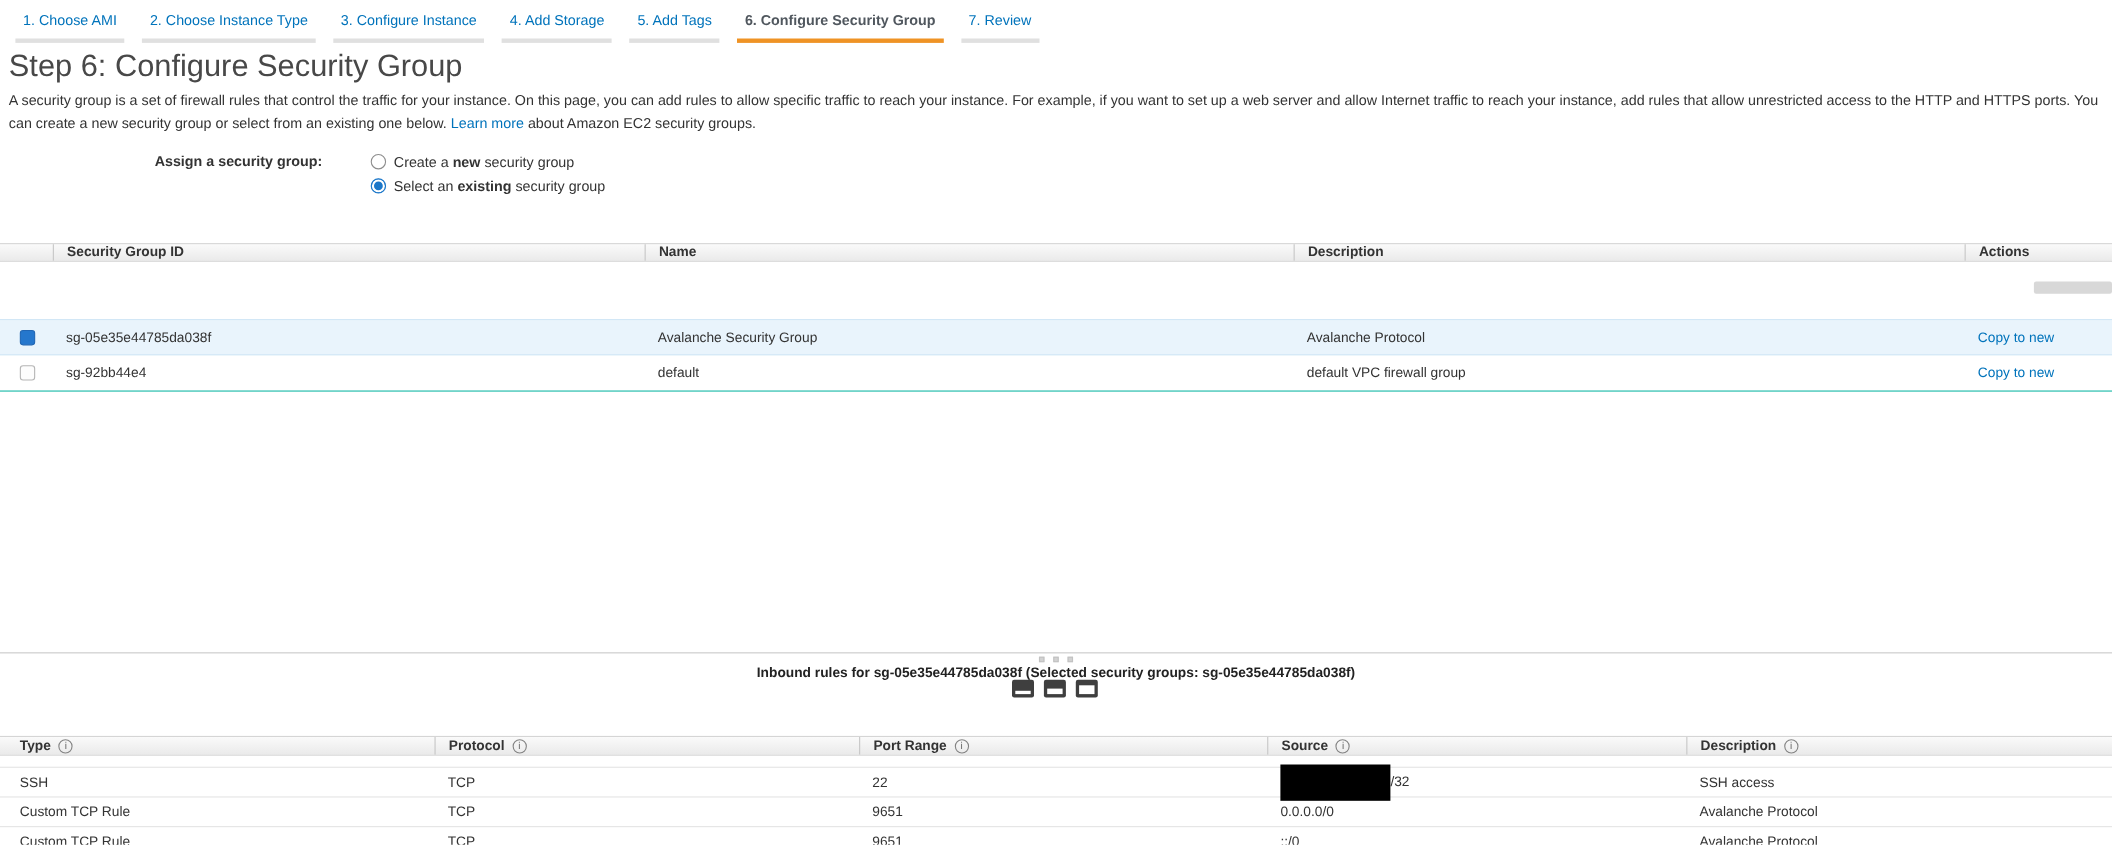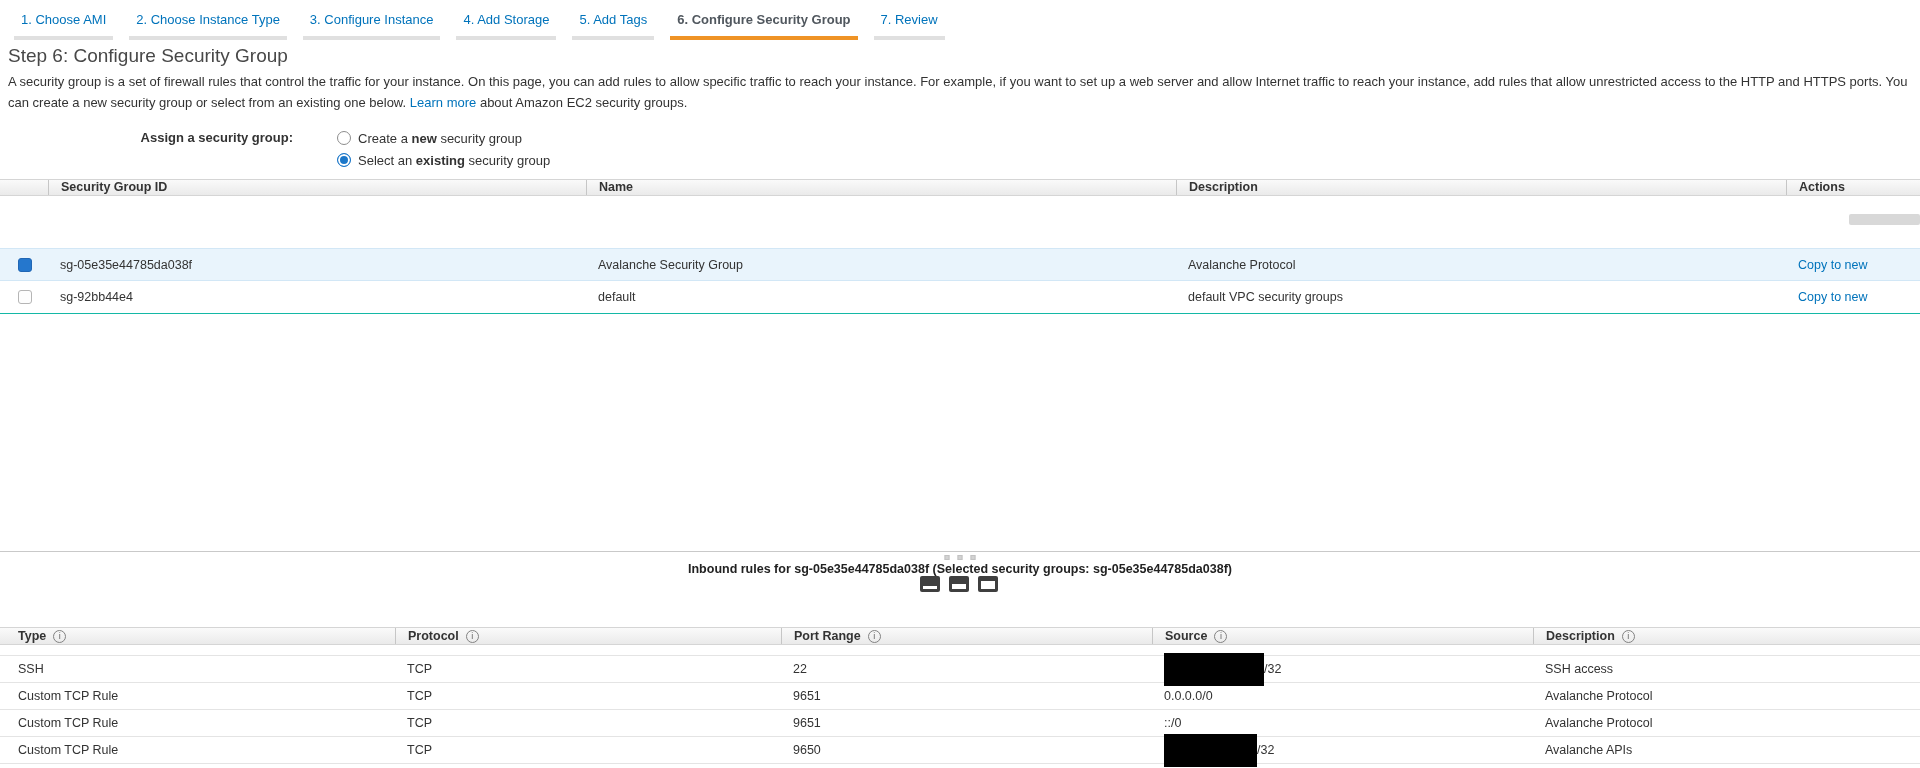--- a/index.html
+++ b/index.html
@@ -6,35 +6,35 @@
   html, body { width: 1920px; height: 768px; overflow: hidden; background: #fff;
     font-family: "Liberation Sans", sans-serif; color: #333; }
 
   
   .tabs { padding: 10px 0 0 14px; white-space: nowrap; }
   .tab { display: inline-block; margin-right: 16px; padding: 0 7px 9px 7px;
     font-size: 13px; color: #0073bb; border-bottom: 4px solid #e0e0e0; cursor: pointer; }
   .tab.active { color: #50575e; font-weight: bold; border-bottom-color: #ef9325; }
 
   
-  h1 { margin: 5px 0 4px 8px; font-size: 19px; font-weight: 400; color: #484848; }
+  h1 { margin: 5px 0 4px 8px; font-size: 28px; font-weight: 400; color: #484848; }
   .desc { margin: 4px 8px 0 8px; font-size: 13px; line-height: 21px; color: #333; max-width: 1905px; }
   .link { color: #0073bb; text-decoration: none; cursor: pointer; }
 
   
   .assign { margin-top: 14px; display: flex; gap: 32px; }
   .assign-label { width: 305px; text-align: right; font-weight: bold; font-size: 13px;
     padding-right: 12px; line-height: 22px; }
   .option-row { display: flex; align-items: center; height: 22px; font-size: 13px; }
   .radio { width: 14px; height: 14px; border-radius: 50%; border: 1px solid #8d8d8d;
     background: #fff; margin-right: 7px; flex: none; cursor: pointer; }
   .radio.checked { border-color: #1b77c9; background: #1b77c9; box-shadow: inset 0 0 0 2px #fff; }
 
   
-  .sg-table { margin-top: 8px; }
+  .sg-table { margin-top: 41px; }
   .grid-sg { display: grid; grid-template-columns: 48px 538px 590px 610px 134px; }
   .sg-head { background: linear-gradient(#fafafa, #eaeaea); border-top: 1px solid #d5d5d5;
     border-bottom: 1px solid #d5d5d5; height: 17px; }
   .sg-head > div { font-size: 12.5px; font-weight: bold; color: #333; line-height: 15px;
     padding-left: 12px; }
   .sg-head > div.sep { border-left: 1px solid #c6c6c6; }
   .sg-gap { height: 52px; position: relative; }
   .scroll-thumb { position: absolute; right: 0; top: 18px; width: 71px; height: 11px;
     background: #d8d8d8; border-radius: 2px; }
   .sg-row { height: 33px; align-items: center; font-size: 12.5px; }
@@ -129,21 +129,21 @@
     <div class="cb checked"></div>
     <div>sg-05e35e44785da038f</div>
     <div>Avalanche Security Group</div>
     <div>Avalanche Protocol</div>
     <div><a class="link">Copy to new</a></div>
   </div>
   <div class="grid-sg sg-row plain">
     <div class="cb"></div>
     <div>sg-92bb44e4</div>
     <div>default</div>
-    <div>default VPC security groups</div>
+    <div>default VPC firewall group</div>
     <div><a class="link">Copy to new</a></div>
   </div>
 </div>
 
 <div class="spacer-big"></div>
 
 <div class="split">
   <div class="drag-dots">
       <i></i>
       <i></i>

